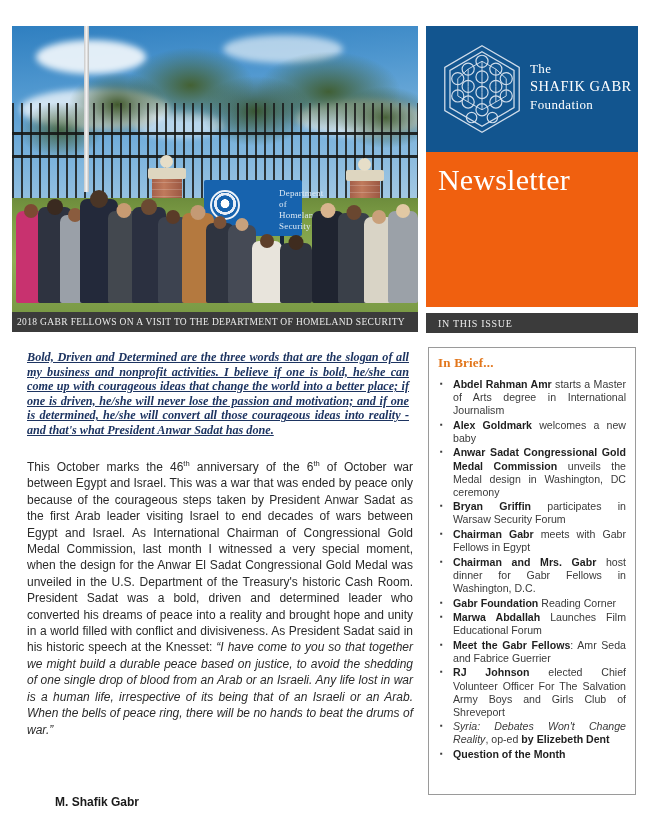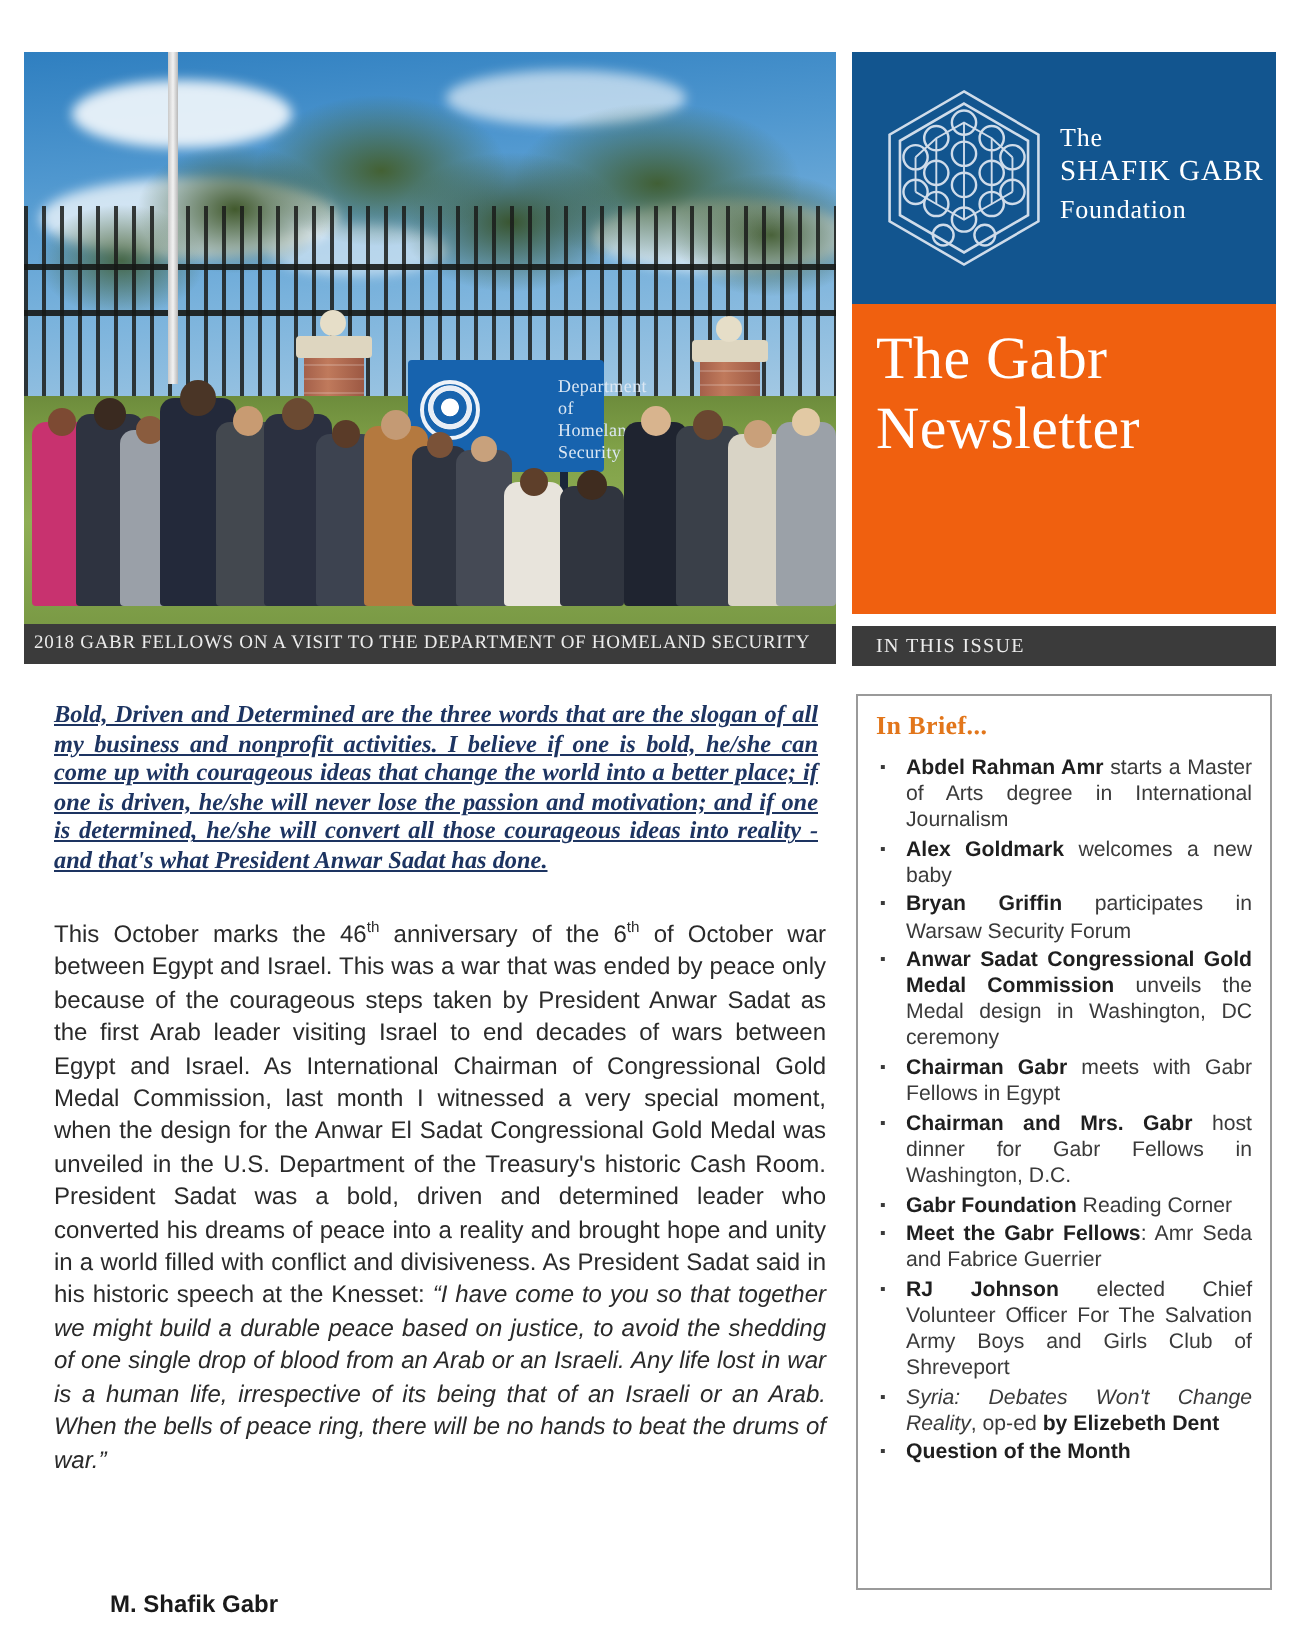--- a/index.html
+++ b/index.html
@@ -479,21 +479,20 @@
     </svg>
     <div class="logo-text">
       <div class="logo-the">The</div>
       <div class="logo-name">SHAFIK GABR</div>
       <div class="logo-found">Foundation</div>
     </div>
   </div>
 
   <div class="title-block">
     <div class="news-title">
-      <div>The Gabr</div>
       <div>Newsletter</div>
     </div>
   </div>
 
   <div class="issue-bar">
     <span>IN THIS ISSUE</span>
   </div>
 
   <div class="intro">Bold, Driven and Determined are the three words that are the slogan of all my business and nonprofit activities.  I believe if one is bold, he/she can come up with courageous ideas that change the world into a better place; if one is driven, he/she will never lose the passion and motivation; and if one is determined, he/she will convert all those courageous ideas into reality - and that's what President Anwar Sadat has done.</div>
 
@@ -501,25 +500,26 @@
     <span>This October marks the 46</span><sup>th</sup><span> anniversary of the 6</span><sup>th</sup><span> of October war between Egypt and Israel. This was a war that was ended by peace only because of the courageous steps taken by President Anwar Sadat as the first Arab leader visiting Israel to end decades of wars between Egypt and Israel. As International Chairman of Congressional Gold Medal Commission, last month I witnessed a very special moment, when the design for the Anwar El Sadat Congressional Gold Medal was unveiled in the U.S. Department of the Treasury's historic Cash Room. President Sadat was a bold, driven and determined leader who converted his dreams of peace into a reality and brought hope and unity in a world filled with conflict and divisiveness. As President Sadat said in his historic speech at the Knesset: </span><span class="quote">“I have come to you so that together we might build a durable peace based on justice, to avoid the shedding of one single drop of blood from an Arab or an Israeli. Any life lost in war is a human life, irrespective of its being that of an Israeli or an Arab. When the bells of peace ring, there will be no hands to beat the drums of war.”</span>
   </div>
 
   <div class="signature">M. Shafik Gabr</div>
 
   <div class="brief-box">
     <div class="brief-title">In Brief...</div>
     <ul class="brief-list" id="brief-list">
         <li><b>Abdel Rahman Amr</b><span> starts a Master of Arts degree in International Journalism</span></li>
         <li><b>Alex Goldmark</b><span> welcomes a new baby</span></li>
+        <li><b>Anwar Sadat Congressional Gold Medal Commission</b><span> unveils the Medal design in Washington, DC ceremony</span></li>
         <li><b>Bryan Griffin</b><span> participates in Warsaw Security Forum</span></li>
-        <li><b>Anwar Sadat Congressional Gold Medal Commission</b><span> unveils the Medal design in Washington, DC ceremony</span></li>
         <li><b>Chairman Gabr</b><span> meets with Gabr Fellows in Egypt</span></li>
         <li><b>Chairman and Mrs. Gabr</b><span> host dinner for Gabr Fellows in Washington, D.C.</span></li>
         <li><b>Gabr Foundation</b><span> Reading Corner</span></li>
+        <li><b>Marwa Abdallah</b><span> Launches Film Educational Forum</span></li>
         <li><b>Meet the Gabr Fellows</b><span>: Amr Seda and Fabrice Guerrier</span></li>
         <li><b>RJ Johnson</b><span> elected Chief Volunteer Officer For The Salvation Army Boys and Girls Club of Shreveport</span></li>
         <li><i>Syria: Debates Won't Change Reality</i><span>, op-ed </span><b>by Elizebeth Dent</b></li>
         <li><b>Question of the Month</b></li>
       </ul>
   </div>
 
 </div>
 
 </body></html>

